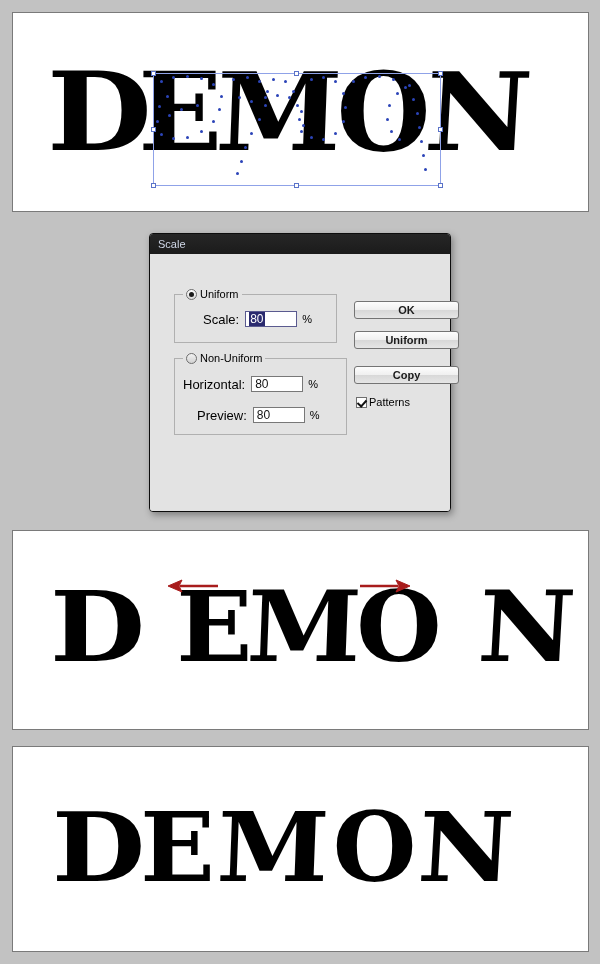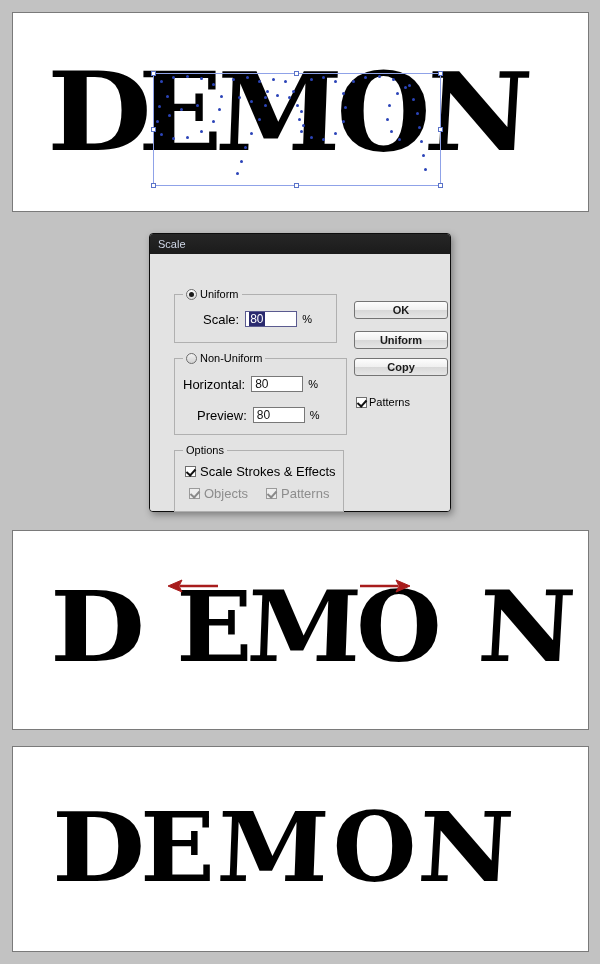--- a/index.html
+++ b/index.html
@@ -248,37 +248,37 @@
   .num-input.selected .sel {
     background: #2a2a6e;
     color: #ffffff;
     padding: 0 1px;
   }
   .pct { font-size: 11px; margin-left: 5px; }
 
   
   .btn {
     position: absolute;
-    width: 94px;
+    width: 105px;
     height: 18px;
     border: 1px solid #747474;
     border-radius: 3px;
     background: linear-gradient(#fdfdfd 0%, #f0f0f0 48%, #d8d8d8 52%, #e6e6e6 100%);
     font-size: 11px;
     font-weight: bold;
     font-family: "Liberation Sans", sans-serif;
     color: #1a1a1a;
     text-align: center;
     line-height: 16px;
     box-sizing: border-box;
     cursor: default;
   }
   .btn-ok     { left: 204px; top: 47px; }
   .btn-cancel { left: 204px; top: 77px; }
-  .btn-copy   { left: 204px; top: 104px; }
+  .btn-copy   { left: 204px; top: 112px; }
 
   #preview-row {
     position: absolute;
     left: 206px;
     top: 142px;
     display: flex;
     align-items: center;
     gap: 2px;
   }
   #preview-label { font-size: 11px; }
@@ -403,37 +403,20 @@
         <span class="num-input" style="margin-left:6px;">80</span>
         <span class="pct">%</span>
       </div>
       <div class="row" style="left:22px; top:48px;">
         <span class="row-label">Preview:</span>
         <span class="num-input" style="margin-left:6px;">80</span>
         <span class="pct">%</span>
       </div>
     </div>
 
-    <div class="fieldset" id="fs-options">
-      <div class="legend">
-        <span class="legend-text">Options</span>
-      </div>
-      <div class="row" style="left:10px; top:13px; gap:4px;">
-        <span class="checkbox on"></span>
-        <span class="row-label">Scale Strokes &amp; Effects</span>
-      </div>
-      <div class="row" style="left:14px; top:35px; gap:4px;">
-        <span class="checkbox on disabled"></span>
-        <span class="row-label dim">Objects</span>
-      </div>
-      <div class="row" style="left:91px; top:35px; gap:4px;">
-        <span class="checkbox on disabled"></span>
-        <span class="row-label dim">Patterns</span>
-      </div>
-    </div>
 
     <div class="btn btn-ok">OK</div>
     <div class="btn btn-cancel">Uniform</div>
     <div class="btn btn-copy">Copy</div>
 
     <div id="preview-row">
       <span class="checkbox on"></span>
       <span id="preview-label">Patterns</span>
     </div>
 

